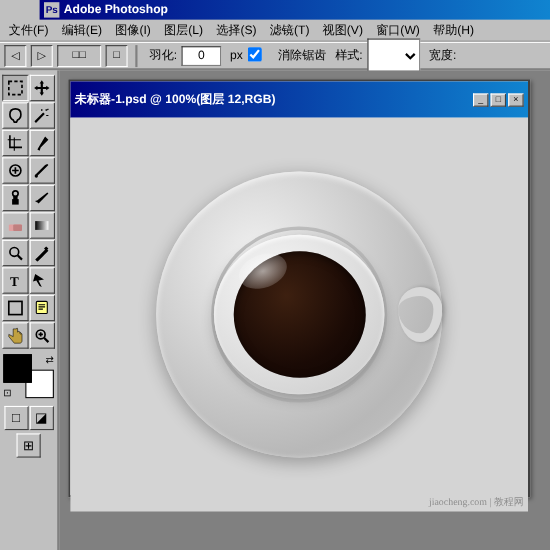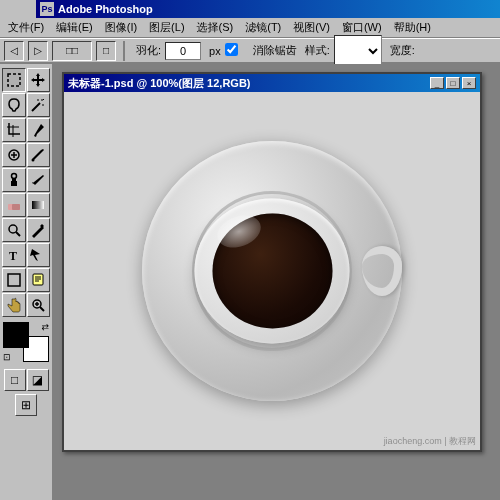--- a/index.html
+++ b/index.html
@@ -213,21 +213,21 @@
       background: white;
       border: 2px solid #404040;
       width: 420px;
       height: 380px;
       position: relative;
       box-shadow: 2px 2px 4px rgba(0,0,0,0.4);
     }
     #doc-title-bar {
       background: linear-gradient(to right, #000080, #1084d0);
       color: white;
-      height: 18px;
+      height: 33px;
       display: flex;
       align-items: center;
       justify-content: space-between;
       padding: 0 4px;
       font-size: 11px;
     }
     .doc-title-text {
       font-size: 11px;
       font-weight: bold;
     }
@@ -342,21 +342,21 @@
       background: radial-gradient(ellipse, rgba(255,255,255,0.6), transparent);
       transform: rotate(-20deg);
     }
     
     #watermark {
       position: absolute;
       bottom: 2px;
       right: 4px;
       font-size: 9px;
       color: rgba(0,0,0,0.35);
-      font-family: Liberation Sans, sans-serif;
+      font-family: Liberation Serif, serif;
     }
   </style>
 </head>
 <body>
 
 <div id="title-bar">
   <span class="title-icon">Ps</span>
   <span>Adobe Photoshop</span>
 </div>
 

